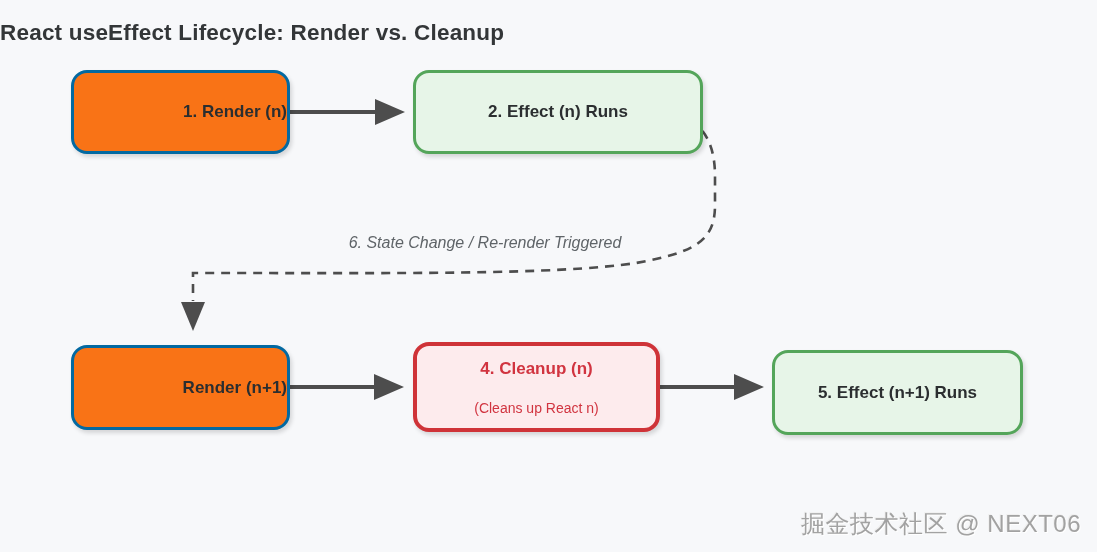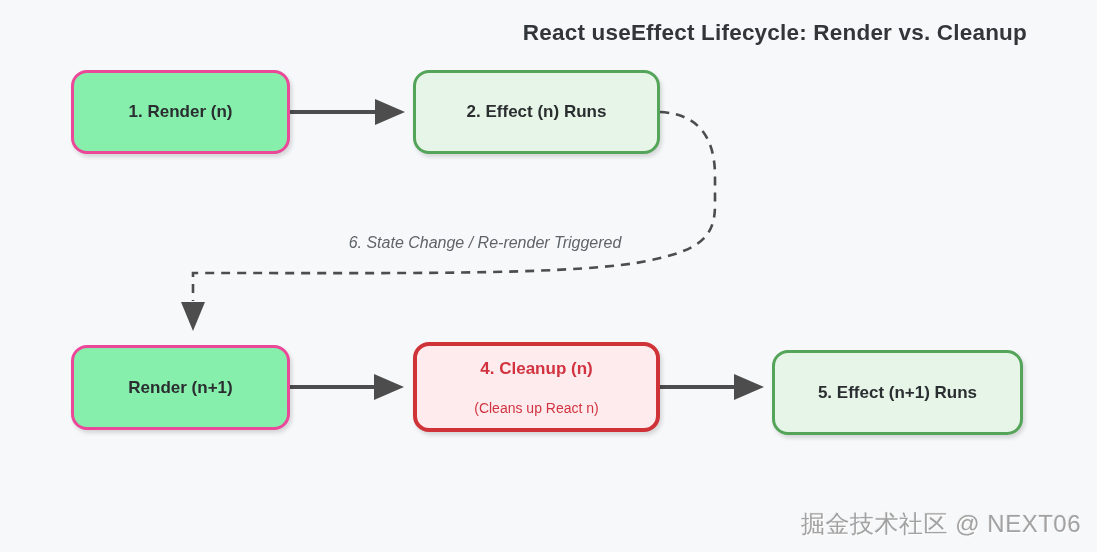--- a/index.html
+++ b/index.html
@@ -13,62 +13,63 @@
     width: 1097px;
     height: 552px;
     background: #f7f8fa;
     overflow: hidden;
   }
   .diagram-title {
     position: absolute;
     top: 20px;
     left: 0;
     width: 1027px;
-    text-align: right;
+    text-align: left;
     font-size: 22.5px;
     font-weight: bold;
     color: #333638;
     letter-spacing: 0.2px;
   }
   .node {
     position: absolute;
     box-sizing: border-box;
     border-radius: 16px;
     display: flex;
     flex-direction: column;
     align-items: center;
     justify-content: center;
     text-align: center;
     font-weight: bold;
     font-size: 17px;
     color: #2b2e30;
     box-shadow: 2px 3px 4px rgba(0,0,0,0.14);
   }
   .node-blue {
-    background: #86efac;
-    border: 3px solid #ec4899;
+    background: #f97316;
+    border: 3px solid #0369a1;
+    align-items: flex-end;
   }
   .node-green {
     background: #e7f5e8;
     border: 3px solid #54a55a;
   }
   .node-red {
     background: #fdebed;
     border: 4px solid #cf3338;
     color: #d13440;
     gap: 15px;
   }
   .node-sublabel {
     font-weight: normal;
     font-size: 14px;
     margin-top: 6px;
     color: #d13440;
   }
   #node-render-n   { left: 71px;  top: 70px;  width: 219px; height: 84px; }
-  #node-effect-n   { left: 413px; top: 70px;  width: 247px; height: 84px; }
+  #node-effect-n   { left: 413px; top: 70px;  width: 290px; height: 84px; }
   #node-render-n1  { left: 71px;  top: 345px; width: 219px; height: 85px; }
   #node-cleanup-n  { left: 413px; top: 342px; width: 247px; height: 90px; }
   #node-effect-n1  { left: 772px; top: 343px; width: 251px; height: 85px; margin-top: 7px; }
   .edge-layer {
     position: absolute;
     inset: 0;
     width: 1097px;
     height: 552px;
   }
   .edge-label {

